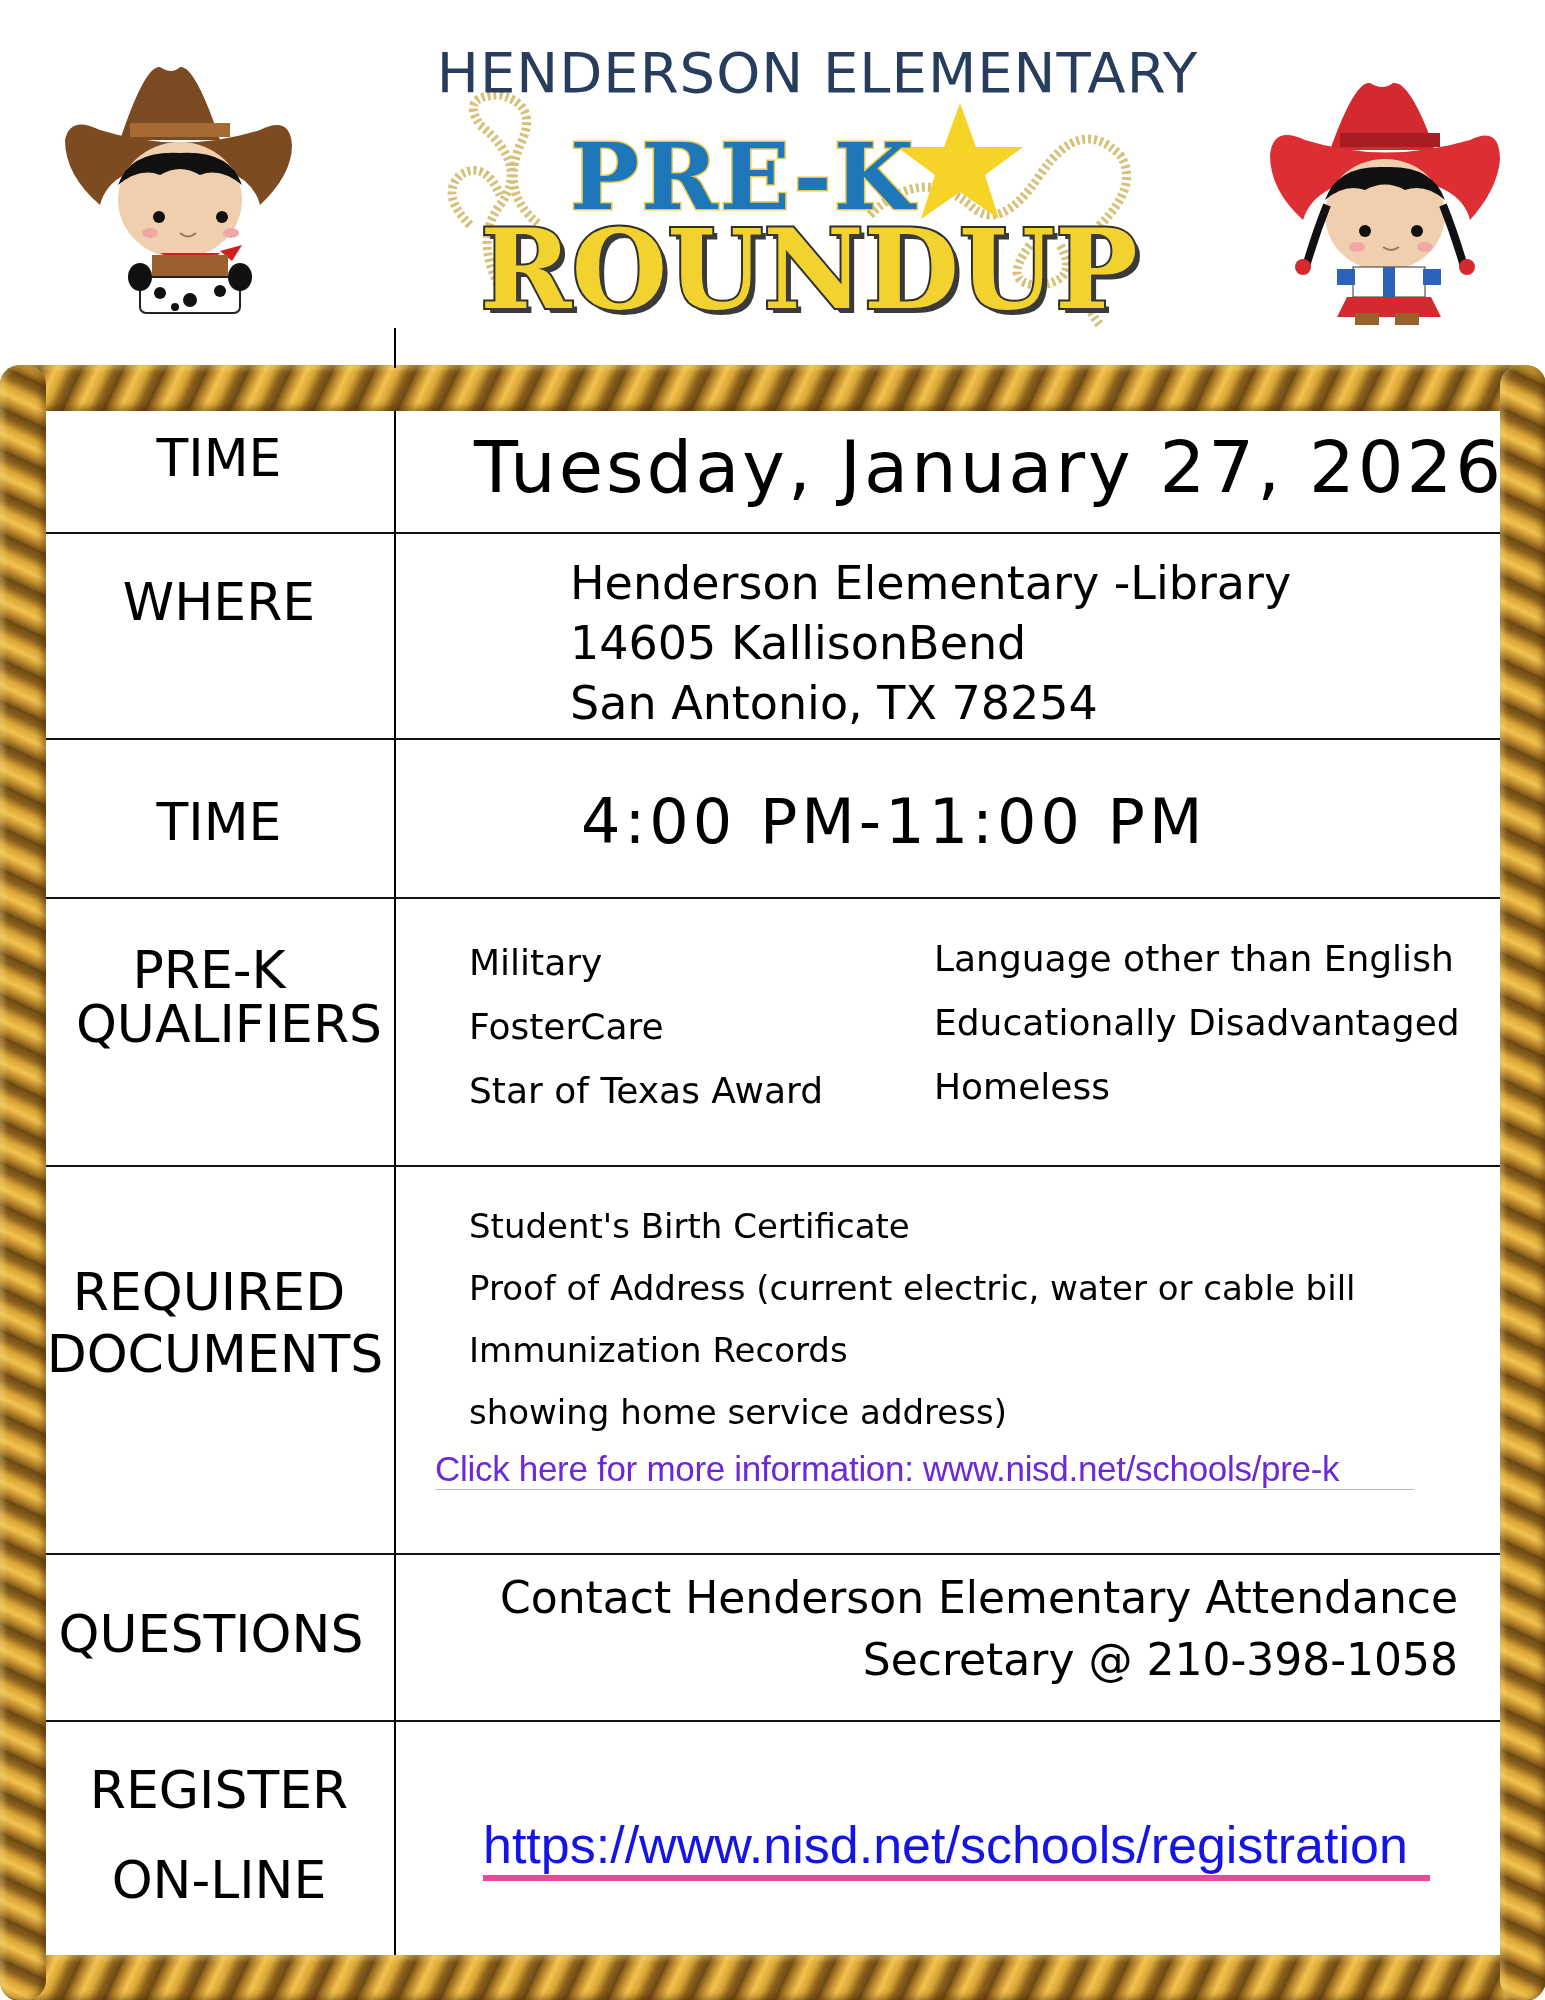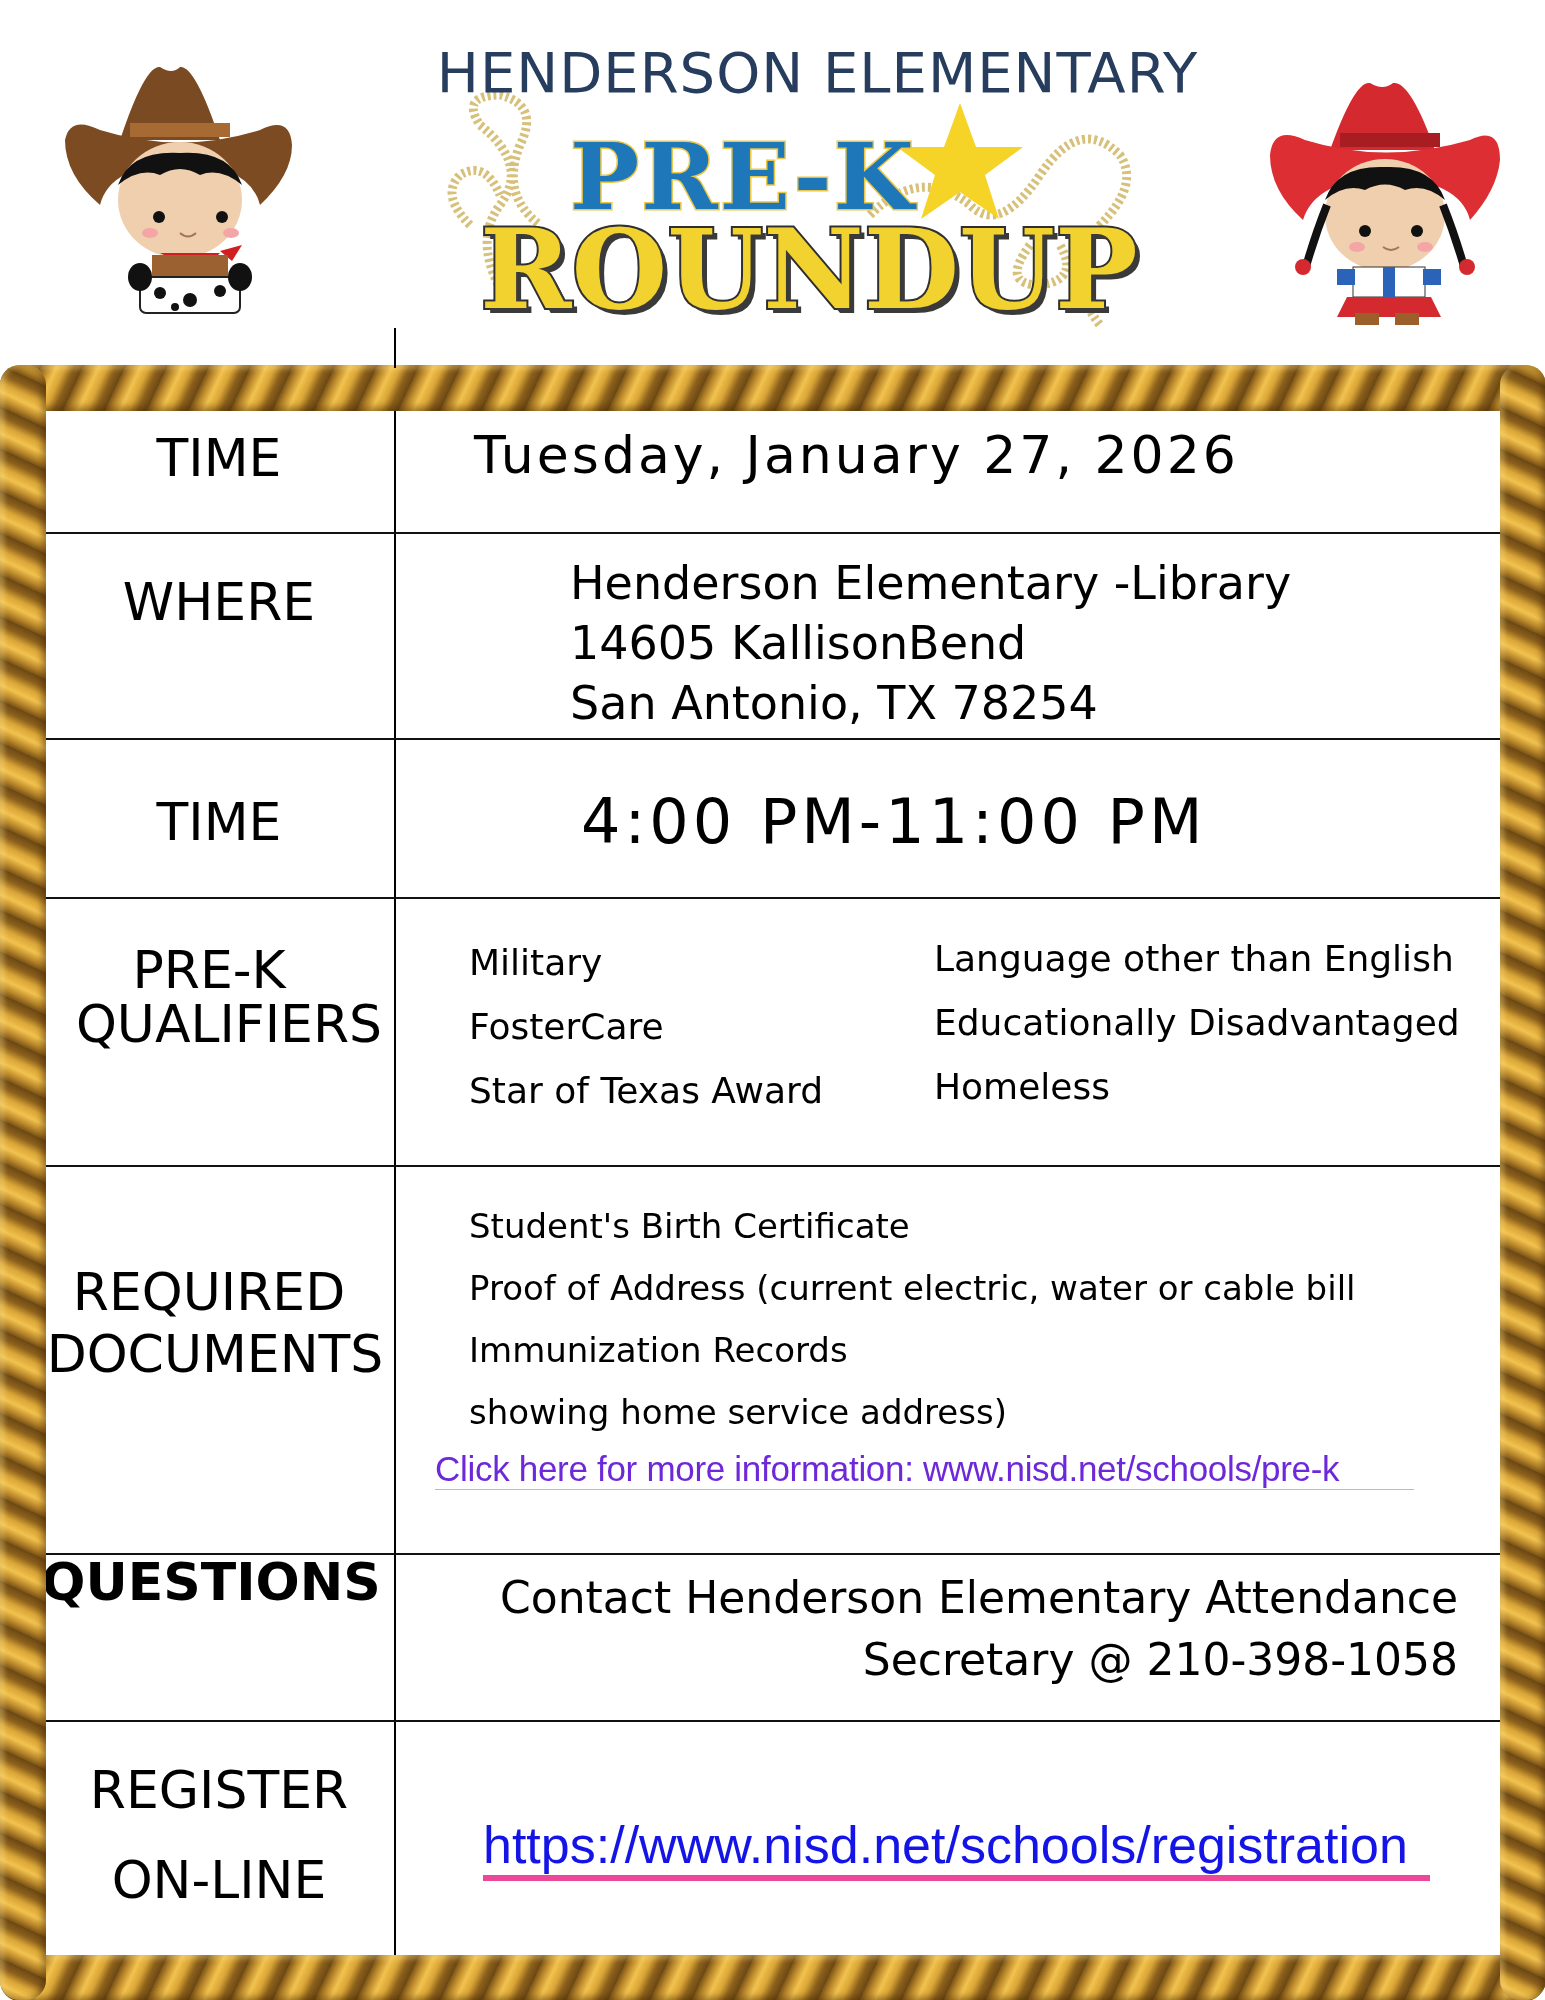--- a/index.html
+++ b/index.html
@@ -37,21 +37,21 @@
 
   
   .vline-top { position:absolute; left:394px; top:328px; width:2px; height:40px; background:#000; z-index:2; }
   .grid { position:absolute; left:44px; top:405px; width:1467px; height:1560px; z-index:0; }
   .col-divider { position:absolute; left:350px; top:0; width:2px; background:#000; height:1555px; }
   .row-line { position:absolute; left:0; width:1467px; height:2px; background:#111; }
 
   .label { position:absolute; left:0; width:350px; text-align:center; font-family:"DejaVu Sans", sans-serif; color:#000; font-size:52px; line-height:1.15; font-weight:normal; }
   .value { position:absolute; font-family:"DejaVu Sans", sans-serif; color:#000; }
 
-  .when-value { left:430px; top:20px; font-size:52px; letter-spacing:3px; }
+  .when-value { left:430px; top:20px; font-size:72px; letter-spacing:3px; }
   .where-lines { left:526px; top:148px; font-size:46px; line-height:60px; }
   .time-value { left:537px; top:380px; font-size:62px; letter-spacing:4px; }
 
   .qual-col { position:absolute; font-size:36px; line-height:64px; }
   .qual-col.left { left:425px; top:526px; }
   .qual-col.right { left:890px; top:522px; }
 
   .docs { left:425px; top:790px; font-size:34px; line-height:62px; }
   .more-info { position:absolute; left:391px; top:1044px; font-family:"Liberation Sans", sans-serif; font-size:35px; color:#6d28d9; border-bottom:1px solid #bbb; padding-right:75px; padding-bottom:0px; letter-spacing:-0.3px; }
 
@@ -183,21 +183,21 @@
     <div style="margin-left:12px;">DOCUMENTS</div>
   </div>
   <div class="value docs">
     <div>Student's Birth Certificate</div>
     <div>Proof of Address (current electric, water or cable bill</div>
     <div>Immunization Records</div>
     <div>showing home service address)</div>
   </div>
   <a class="more-info">Click here for more information: www.nisd.net/schools/pre-k</a>
 
-  <div class="label" style="top:1148px; left:-8px;font-weight:bold;">QUESTIONS</div>
+  <div class="label" style="top:1200px; left:-8px;">QUESTIONS</div>
   <div class="value questions-lines">
     <div>Contact Henderson Elementary Attendance</div>
     <div>Secretary @ 210-398-1058</div>
   </div>
 
   <div class="label" style="top:1340px; line-height:90px;">
     <div>REGISTER</div>
     <div>ON-LINE</div>
   </div>
   <a class="reg-link">https://www.nisd.net/schools/registration</a>

